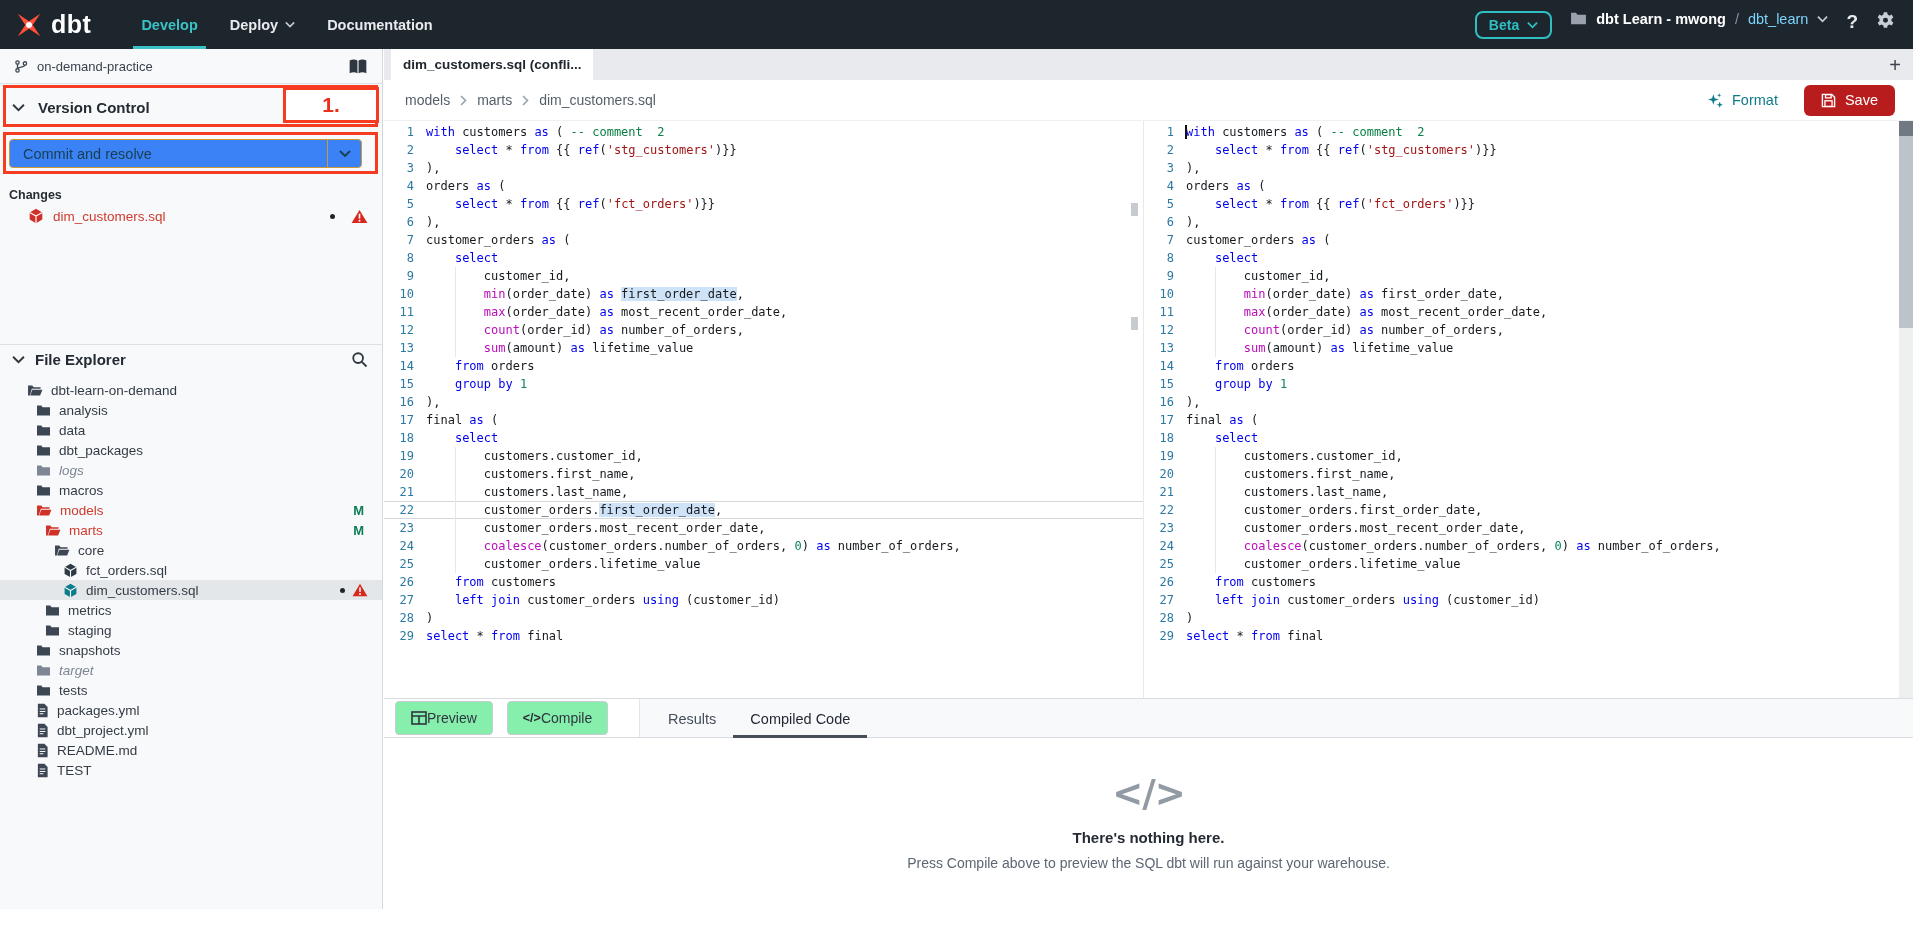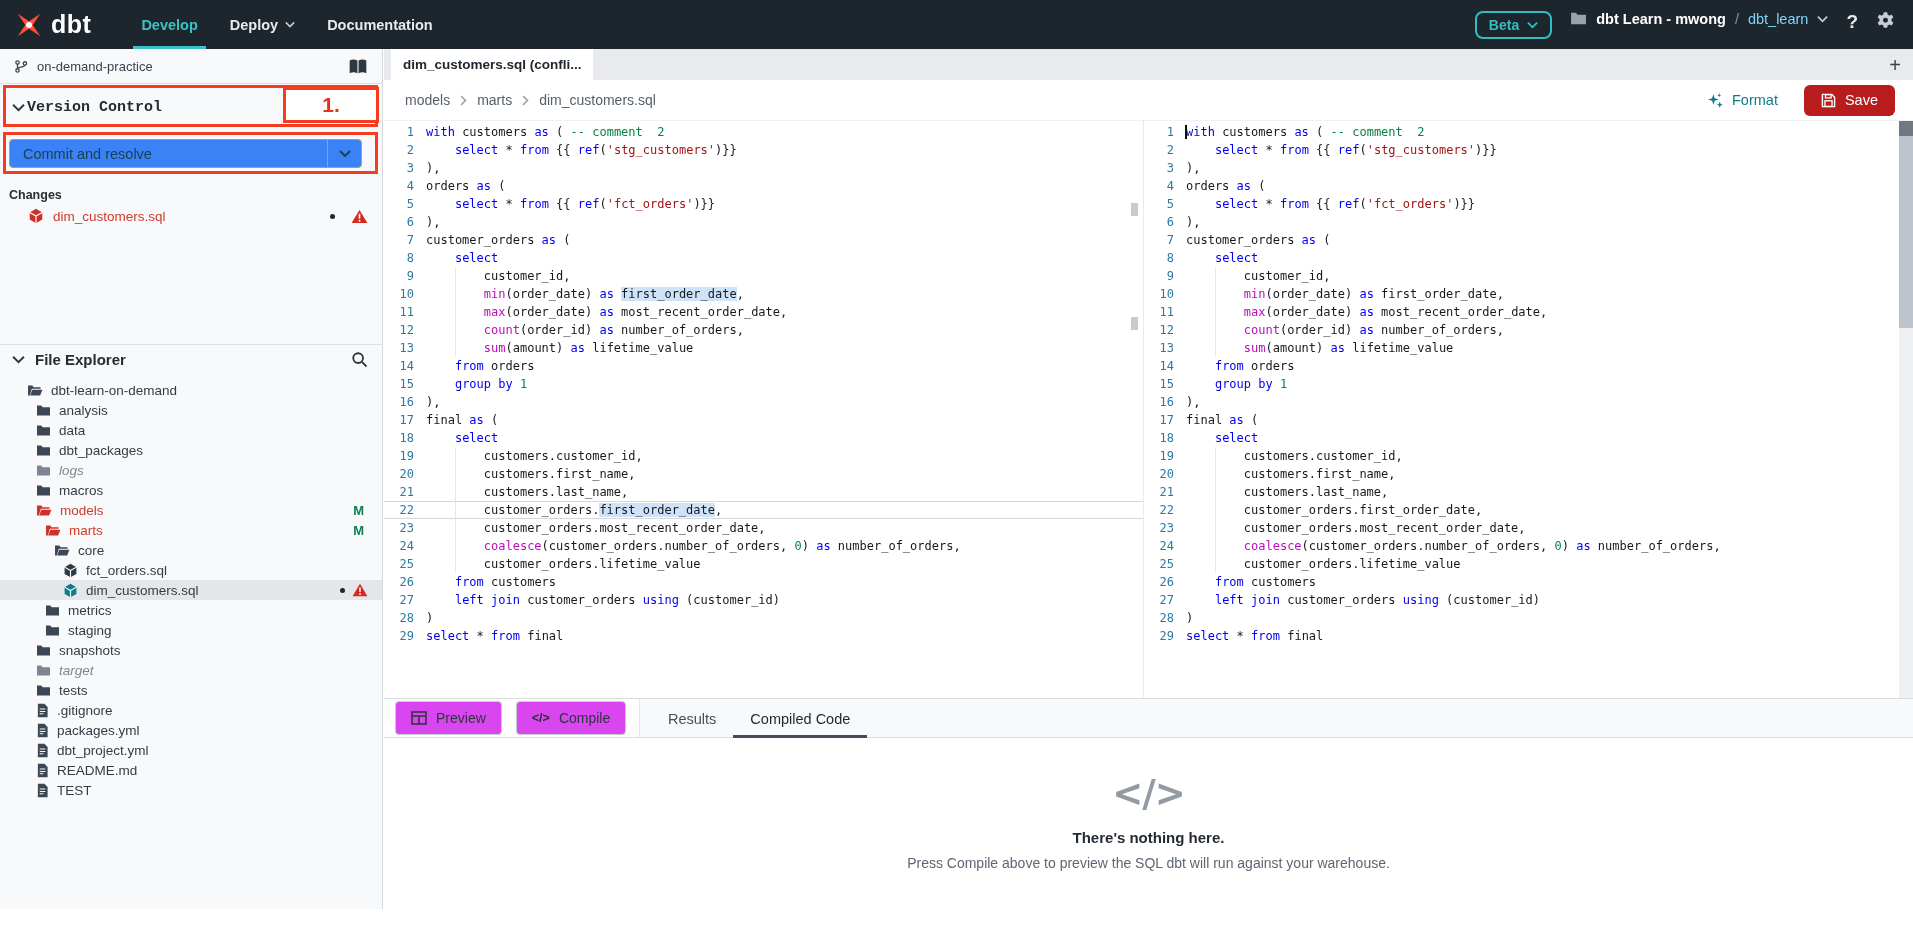--- a/index.html
+++ b/index.html
@@ -21,21 +21,21 @@
   .account .sep { color:#8a939e; }
   .account .proj { color:#7dd3fc; }
   .help-q { color:#e8ebee; font-size:19px; font-weight:bold; cursor:pointer; }
 
   
   .sidebar { position:absolute; top:49px; left:0; width:383px; bottom:31px; background:#f8f9fa; border-right:1px solid #d4d8dd; }
   .branch-row { position:absolute; top:0; left:0; right:0; height:35px; border-bottom:1px solid #dde1e6; display:flex; align-items:center; padding:0 14px; gap:9px; }
   .branch-name { font-size:13px; color:#3a424e; flex:1; }
   .tri-up { position:absolute; top:46px; left:352px; width:0; height:0; border-left:8px solid transparent; border-right:8px solid transparent; border-bottom:9px solid #39424c; }
 
-  .vc-header { position:absolute; top:38px; left:0; right:0; height:40px; display:flex; align-items:center; padding-left:12px; gap:2px;font-family:Liberation Mono, monospace; }
+  .vc-header { position:absolute; top:38px; left:0; right:0; height:40px; display:flex; align-items:center; padding-left:12px; gap:13px; }
   .vc-title { font-size:15px; font-weight:bold; color:#242b33; }
 
   .commit-row { position:absolute; top:90px; left:9px; width:353px; height:29px; display:flex; border:1px solid #cf9a36; border-radius:4px; overflow:hidden; background:#3b82f6; cursor:pointer; }
   .commit-main { flex:1; display:flex; align-items:center; padding-left:13px; font-size:14.5px; color:#173f4d; }
   .commit-caret { width:34px; border-left:1px solid #cf9a36; display:flex; align-items:center; justify-content:center; }
 
   .changes-label { position:absolute; top:139px; left:9px; font-size:12.5px; font-weight:bold; color:#262d35; }
   .change-row { position:absolute; top:154px; left:0; right:0; height:26px; display:flex; align-items:center; padding-left:28px; padding-right:14px; gap:9px; cursor:pointer; }
   .change-name { font-size:13.5px; color:#cf3a2d; flex:1; }
   .marker-dot { width:5px; height:5px; border-radius:50%; background:#1e252c; margin-right:7px; }
@@ -88,21 +88,21 @@
   .guide { position:absolute; top:0; bottom:0; width:1px; background:#e5e8ea; }
   .cursor { position:absolute; left:-1px; top:2px; width:1.5px; height:14px; background:#111; }
   .ov-mark { position:absolute; width:7px; height:13px; background:#c7cbd0; right:5px; }
   .right-scroll { position:absolute; right:0; top:0; bottom:0; width:14px; background:#edeff1; }
   .right-scroll .dark { position:absolute; top:0; left:0; right:0; height:15px; background:#6f7883; }
   .right-scroll .thumb { position:absolute; top:15px; left:0; right:0; height:192px; background:#bdc3ca; }
 
   
   .bottom-panel { height:211px; border-top:1px solid #d9dde2; background:#fff; display:flex; flex-direction:column; }
   .bp-row { height:39px; border-bottom:1px solid #d9dde2; display:flex; align-items:center; position:relative; }
-  .bp-btn { height:30px; border:1px solid #c6ccd2; border-radius:4px; background:#d946ef; display:flex; align-items:center; gap:9px; padding:16px 15px; font-size:14px; color:#2e3640; cursor:pointer; }
+  .bp-btn { height:30px; border:1px solid #c6ccd2; border-radius:4px; background:#86efac; display:flex; align-items:center; padding:16px 15px; font-size:14px; color:#2e3640; cursor:pointer; }
   .bp-btn.preview { margin-left:11px; }
   .bp-btn.compile { margin-left:14px; }
   .bp-divider { position:absolute; left:255px; top:0; bottom:0; width:1px; background:#e3e6e9; }
   .bp-tabs-bg { position:absolute; left:256px; right:0; top:0; bottom:0; background:#f8f9fa; }
   .bp-tabs { position:absolute; left:267px; top:0; bottom:-1px; display:flex; }
   .bp-tab { padding:0 17px; display:flex; align-items:center; font-size:14.5px; color:#454e5a; cursor:pointer; position:relative; }
   .bp-tab.active { color:#1f262e; }
   .bp-tab.active::after { content:""; position:absolute; left:0; right:0; bottom:0; height:3px; background:#454d57; }
   .bp-content { flex:1; display:flex; flex-direction:column; align-items:center; }
   .empty-icon { margin-top:34px; font-size:37px; font-weight:bold; color:#929aa4; letter-spacing:-1px; font-family:"DejaVu Sans",sans-serif; }
@@ -336,27 +336,20 @@
           <svg width="15" height="13" viewBox="0 0 16 14">
             <path d="M1 1.5h4.6L7 3.4h8V12.5H1z" fill="#7d8692"></path>
           </svg>
           <span class="tree-label">target</span>
         </div>
         <div class="tree-row" style="padding-left: 36px;">
           <svg width="15" height="13" viewBox="0 0 16 14">
             <path d="M1 1.5h4.6L7 3.4h8V12.5H1z" fill="#3d4653"></path>
           </svg>
           <span class="tree-label">tests</span>
-        </div>
-        <div class="tree-row" style="padding-left: 36px;">
-          <svg width="13" height="15" viewBox="0 0 14 16">
-            <path d="M2 0.8h7L12.5 4.3v11H2z" fill="#3d4653"></path>
-            <path d="M4 6.5h6M4 9h6M4 11.5h4" stroke="#f8f9fa" stroke-width="1.1"></path>
-          </svg>
-          <span class="tree-label">.gitignore</span>
         </div>
         <div class="tree-row" style="padding-left: 36px;">
           <svg width="13" height="15" viewBox="0 0 14 16">
             <path d="M2 0.8h7L12.5 4.3v11H2z" fill="#3d4653"></path>
             <path d="M4 6.5h6M4 9h6M4 11.5h4" stroke="#f8f9fa" stroke-width="1.1"></path>
           </svg>
           <span class="tree-label">packages.yml</span>
         </div>
         <div class="tree-row" style="padding-left: 36px;">
           <svg width="13" height="15" viewBox="0 0 14 16">

